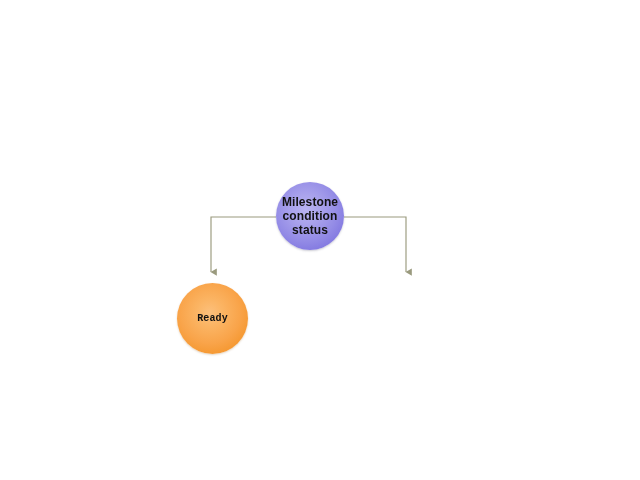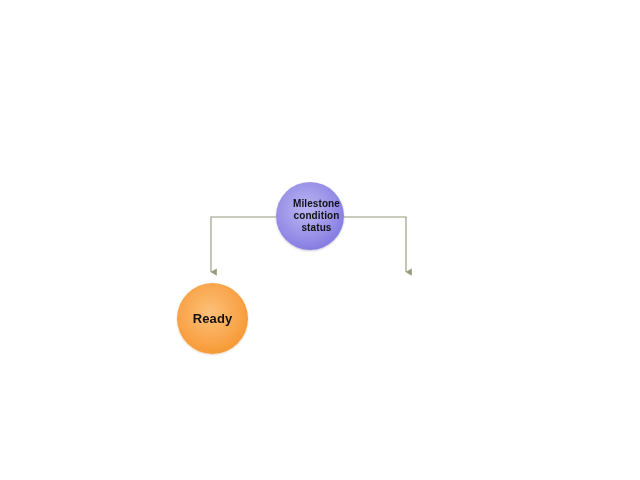--- a/index.html
+++ b/index.html
@@ -50,37 +50,37 @@
     width: 68px;
     height: 68px;
     background:
       radial-gradient(circle at 44% 40%,
         #b9b3f2 0%,
         #aaa3ec 26%,
         #948ce6 56%,
         #7e74df 82%,
         #6f64d6 100%);
     box-shadow: 0 1px 2px rgba(80,80,110,0.30);
-    font-size: 10px;
-    justify-content: flex-end;
+    font-size: 12px;
   }
   
   .node-leaf {
     width: 71px;
     height: 71px;
     top: 283px;
     background:
       radial-gradient(circle at 46% 42%,
         #fcc07c 0%,
         #fbb463 24%,
         #f9a44a 54%,
         #f39327 84%,
         #ef8a1f 100%);
     box-shadow: 0 1px 2px rgba(150,100,40,0.28);
-    font-size: 13px;
+    font-size: 10px;
+    font-family: Liberation Mono, monospace;
   }
   #node-ready { left: 177px; }
   #node-complete { left: 370px; }
 </style>
 </head>
 <body>
 
 <div id="canvas">
 
   <svg id="edge-layer" viewBox="0 0 640 480" width="640" height="480" xmlns="http://www.w3.org/2000/svg">

